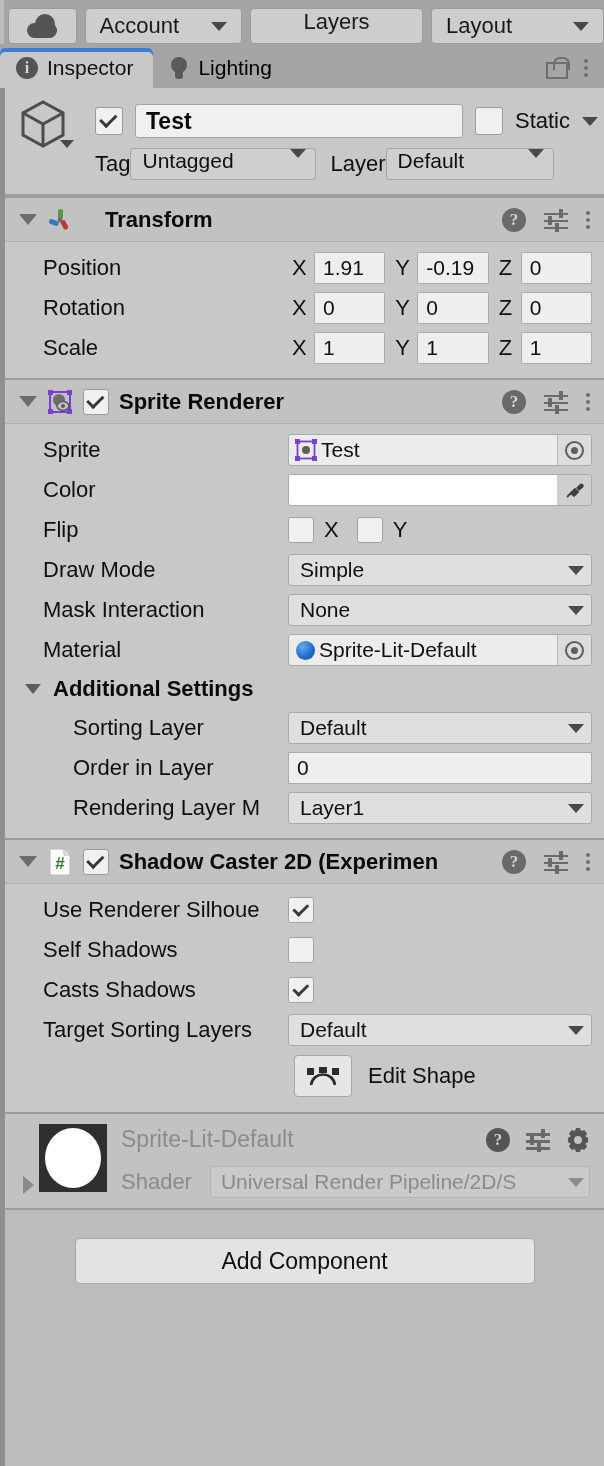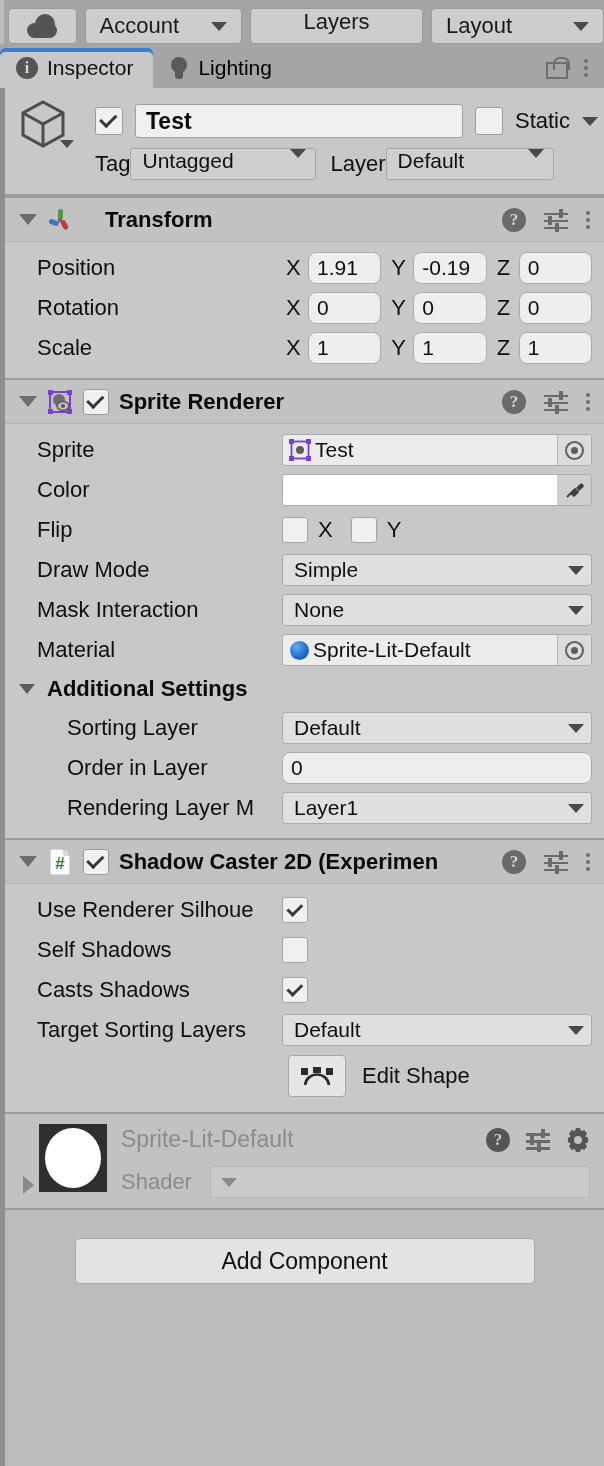--- a/index.html
+++ b/index.html
@@ -200,36 +200,36 @@
   .preset-icon i:nth-child(1) { top: 4px; }
   .preset-icon i:nth-child(2) { top: 11px; }
   .preset-icon i:nth-child(3) { top: 18px; }
   .preset-icon b {
     position: absolute; width: 4px; height: 9px; background: #6a6a6a; display: block;
   }
   .preset-icon b:nth-child(4) { top: 0px; left: 15px; }
   .preset-icon b:nth-child(5) { top: 7px; left: 4px; }
   .preset-icon b:nth-child(6) { top: 14px; left: 11px; }
 
-  .comp-body { padding: 6px 6px 10px 0; }
+  .comp-body { padding: 6px 6px 10px 6px; }
 
   .row { display: flex; align-items: center; height: 40px; }
   .row-lbl {
     width: 277px; flex: none;
     font-size: 22px; color: #0f0f0f;
     padding-left: 32px;
     white-space: nowrap; overflow: hidden;
   }
   .row-lbl.indent { padding-left: 62px; }
 
   .vec { display: flex; align-items: center; gap: 0; flex: 1; }
   .axis { font-size: 22px; color: #0f0f0f; width: 26px; text-align: left; padding-left: 4px; }
   .numfield {
     flex: 1; height: 32px;
-    background: #eeeeee; border: 1px solid #ababab; border-radius: 8px;
+    background: #eeeeee; border: 1px solid #ababab; border-radius: 1px;
     display: flex; align-items: center; padding: 0 8px;
     font-size: 21px; color: #0f0f0f;
     margin-right: 6px;
   }
 
   .field-wide {
     flex: 1; height: 32px; margin-right: 6px;
     background: #dfdfdf; border: 1px solid #ababab; border-radius: 3px;
     display: flex; align-items: center; justify-content: space-between;
     padding: 0 7px 0 11px;
@@ -732,20 +732,21 @@
           <i></i>
           <b></b>
           <b></b>
           <b></b>
         </span>
       <span class="gear-icon"></span>
     </span>
     <span class="shader-row">
       <span class="shader-lbl">Shader</span>
       <span class="shader-dd">
+        <span>Universal Render Pipeline/2D/S</span>
         <span class="caret-down caret"></span>
       </span>
     </span>
   </div>
 
   <div class="addcomp-zone">
     <div class="add-btn">Add Component</div>
   </div>
   <div class="tail"></div>
 

